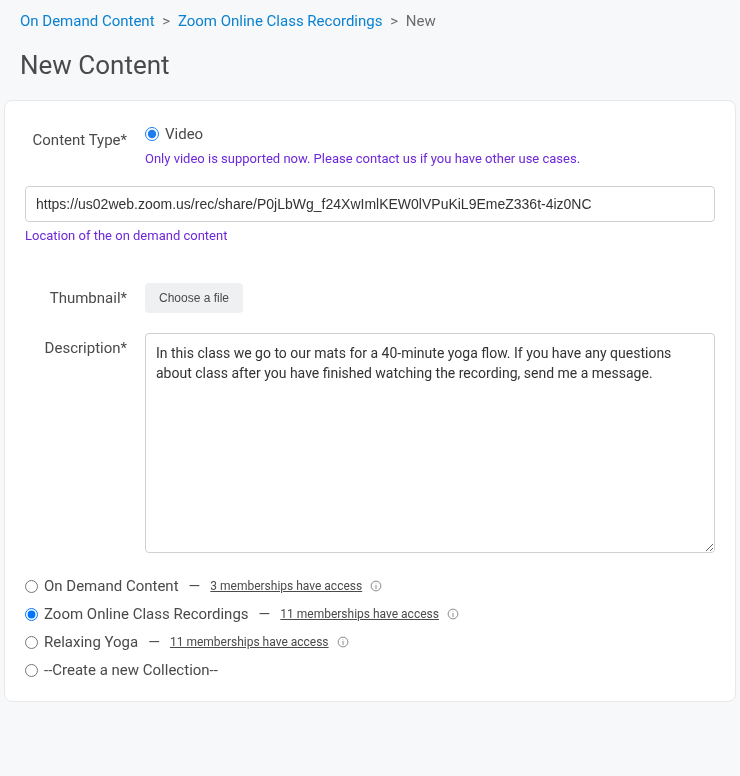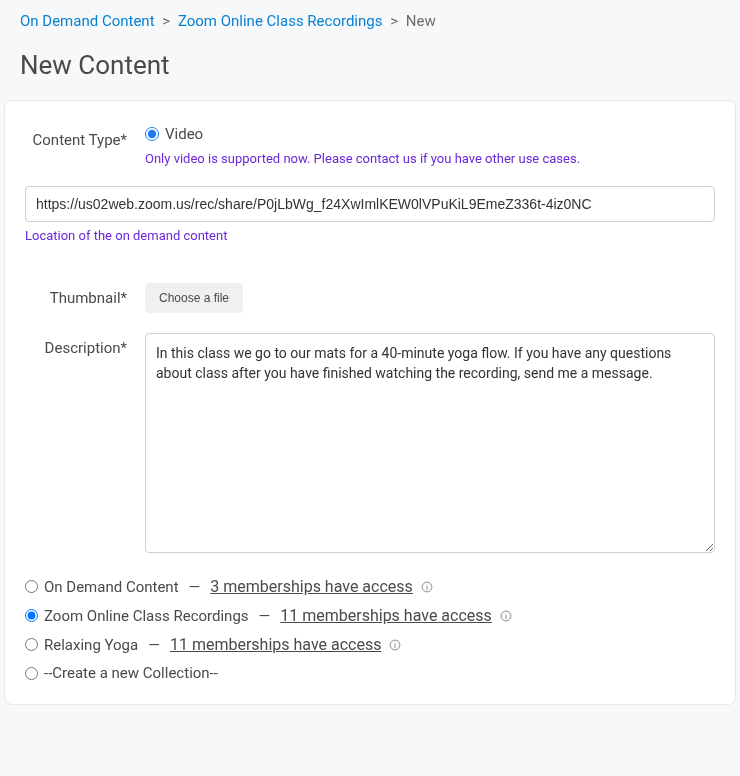--- a/index.html
+++ b/index.html
@@ -94,21 +94,21 @@
       display: inline-block;
       background: #eef0f2;
       border: none;
       border-radius: 4px;
       padding: 8px 14px;
       font-size: 12px;
       color: #4a4a4a;
       cursor: pointer;
     }
     .membership-link {
-      font-size: 16px;
+      font-size: 12px;
       color: #4a4a4a;
       text-decoration: underline;
       text-align: center;
     }
     .dash { color: #4a4a4a; margin: 0 4px; }
     .info-icon {
       display: inline-flex;
       vertical-align: middle;
       margin-left: 2px;
     }

